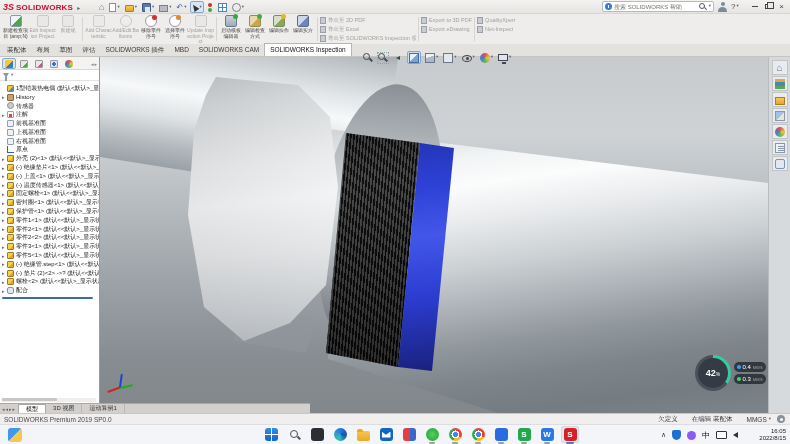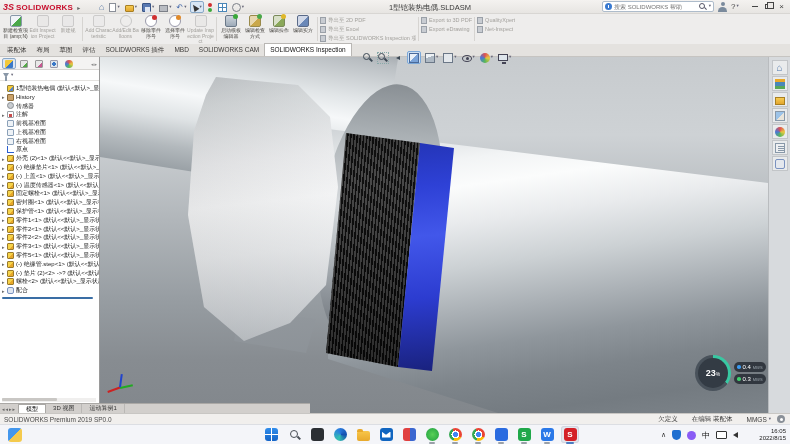--- a/index.html
+++ b/index.html
@@ -255,21 +255,20 @@
         <div class="qi qi-rebuild"></div>
       </div>
       <div class="qa-btn">
         <div class="qi qi-grid"></div>
       </div>
       <div class="qa-btn">
         <div class="qi qi-options"></div>
         <div class="caret">▾</div>
       </div>
     </div>
-  <div class="doc-title">1型铠装热电偶.SLDASM</div>
   <div class="search">
     <span class="s-info"></span>
     <input placeholder="搜索 SOLIDWORKS 帮助" style="">
     <span class="s-mag"></span>
     <span class="caret">▾</span>
   </div>
   <div class="acct"></div>
   <div class="helpbtn">
       <span>?</span>
       <span class="caret">▾</span>
@@ -579,21 +578,21 @@
     <div class="bluering"></div>
     <div class="washer"></div>
     <div class="nut"></div>
     <div class="triad">
       <span class="ax ax-red"></span>
       <span class="ax ax-green"></span>
       <span class="ax ax-blue"></span>
     </div>
     <div class="rec">
       <div class="ring">
-        <span class="ringtxt"><span>23</span><span class="pct">%</span></span>
+        <span class="ringtxt"><span>42</span><span class="pct">%</span></span>
       </div>
       <div class="pills" id="pills">
           <div class="pill">
             <div class="dot" style="background: rgb(58, 154, 240);"></div>
             <div class="pv">0.4</div>
             <div class="pu">MB/S</div>
           </div>
           <div class="pill">
             <div class="dot" style="background: rgb(62, 207, 110);"></div>
             <div class="pv">0.3</div>

